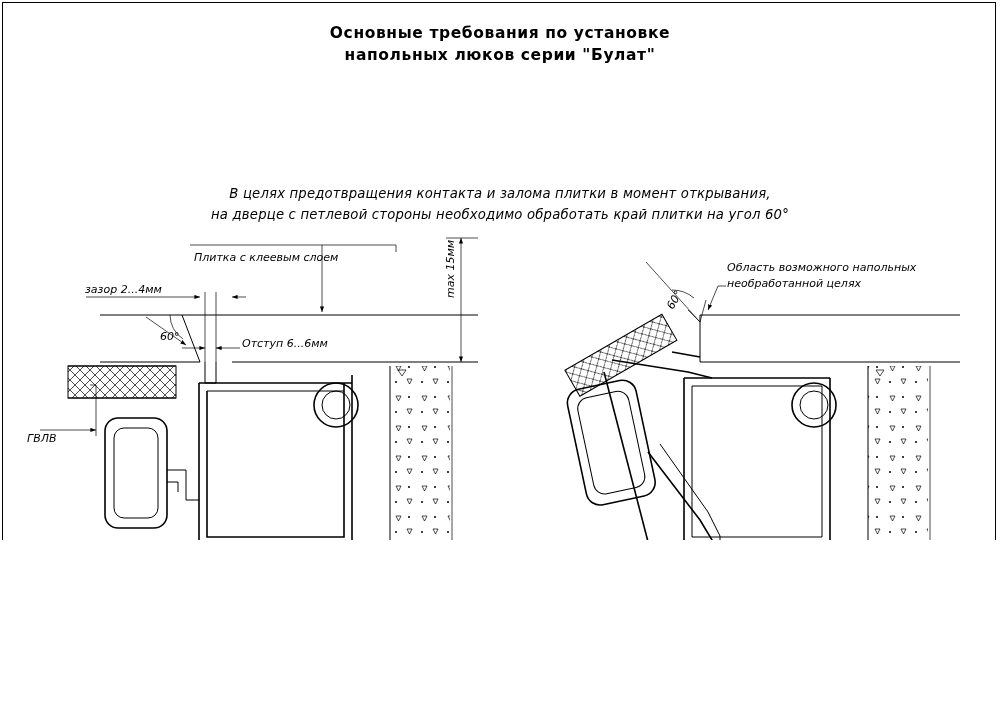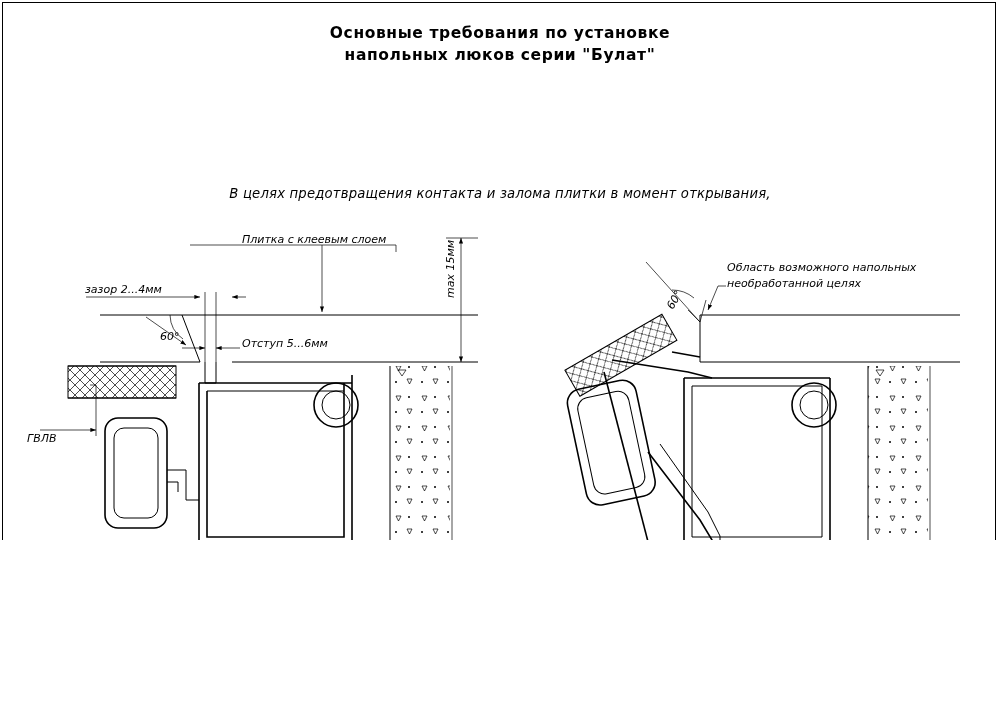--- a/index.html
+++ b/index.html
@@ -104,20 +104,21 @@
 
   <div class="border"></div>
 
   <div class="title">
     <div>Основные требования по установке</div>
     <div>напольных люков серии "Булат"</div>
   </div>
 
   <div class="subtitle">
     <div>В целях предотвращения контакта и залома плитки в момент открывания,</div>
+    <div>на дверце с петлевой стороны необходимо обработать край плитки на угол 60°</div>
   </div>
 
   <svg width="1000" height="707">
     <defs>
       <pattern id="hatchTile" width="10" height="10" patternUnits="userSpaceOnUse">
         <rect width="10" height="10" fill="#ffffff"></rect>
         <path d="M0,10 L10,0 M-2,2 L2,-2 M8,12 L12,8" stroke="#000000" stroke-width="0.7"></path>
         <path d="M0,0 L10,10 M-2,8 L2,12 M8,-2 L12,2" stroke="#000000" stroke-width="0.7"></path>
       </pattern>
       <pattern id="concreteL" width="26" height="30" patternUnits="userSpaceOnUse">
@@ -255,25 +256,25 @@
       <path class="ln-thin" d="M700,322 L688,310"></path>
       <path class="ln-thin" d="M672,290 A 34 34 0 0 1 694,298" fill="none"></path>
 
       <path class="ln-thin" d="M718,286 L708,310" marker-end="url(#arrEnd)"></path>
       <path class="ln-thin" d="M718,286 L726,286"></path>
 
       <path class="ln-thin" d="M876,370 L884,370 L880,376 z" fill="none"></path>
     </g>
   </svg>
 
-  <div class="lbl lbl-i" style="left:194px; top:233px;margin-left:48px;">Плитка с клеевым слоем</div>
+  <div class="lbl lbl-i" style="left:194px; top:251px;">Плитка с клеевым слоем</div>
 
   <div class="lbl lbl-i" style="left:85px; top:283px;">зазор 2...4мм</div>
 
-  <div class="lbl lbl-i" style="left:242px; top:337px;">Отступ 5...6мм</div>
+  <div class="lbl lbl-i" style="left:242px; top:337px;">Отступ 6...6мм</div>
 
   <div class="lbl lbl-i rot90" style="left:444px; top:298px;">max 15мм</div>
 
   <div class="lbl lbl-i" style="left:160px; top:330px;">60°</div>
 
   <div class="lbl lbl-i" style="left:27px; top:432px;">ГВЛВ</div>
 
   <div class="lbl lbl-i rot60" style="left:664px; top:305px;">60°</div>
 
   <div class="lbl lbl-i" style="left:727px; top:261px;">Область возможного напольных</div>

